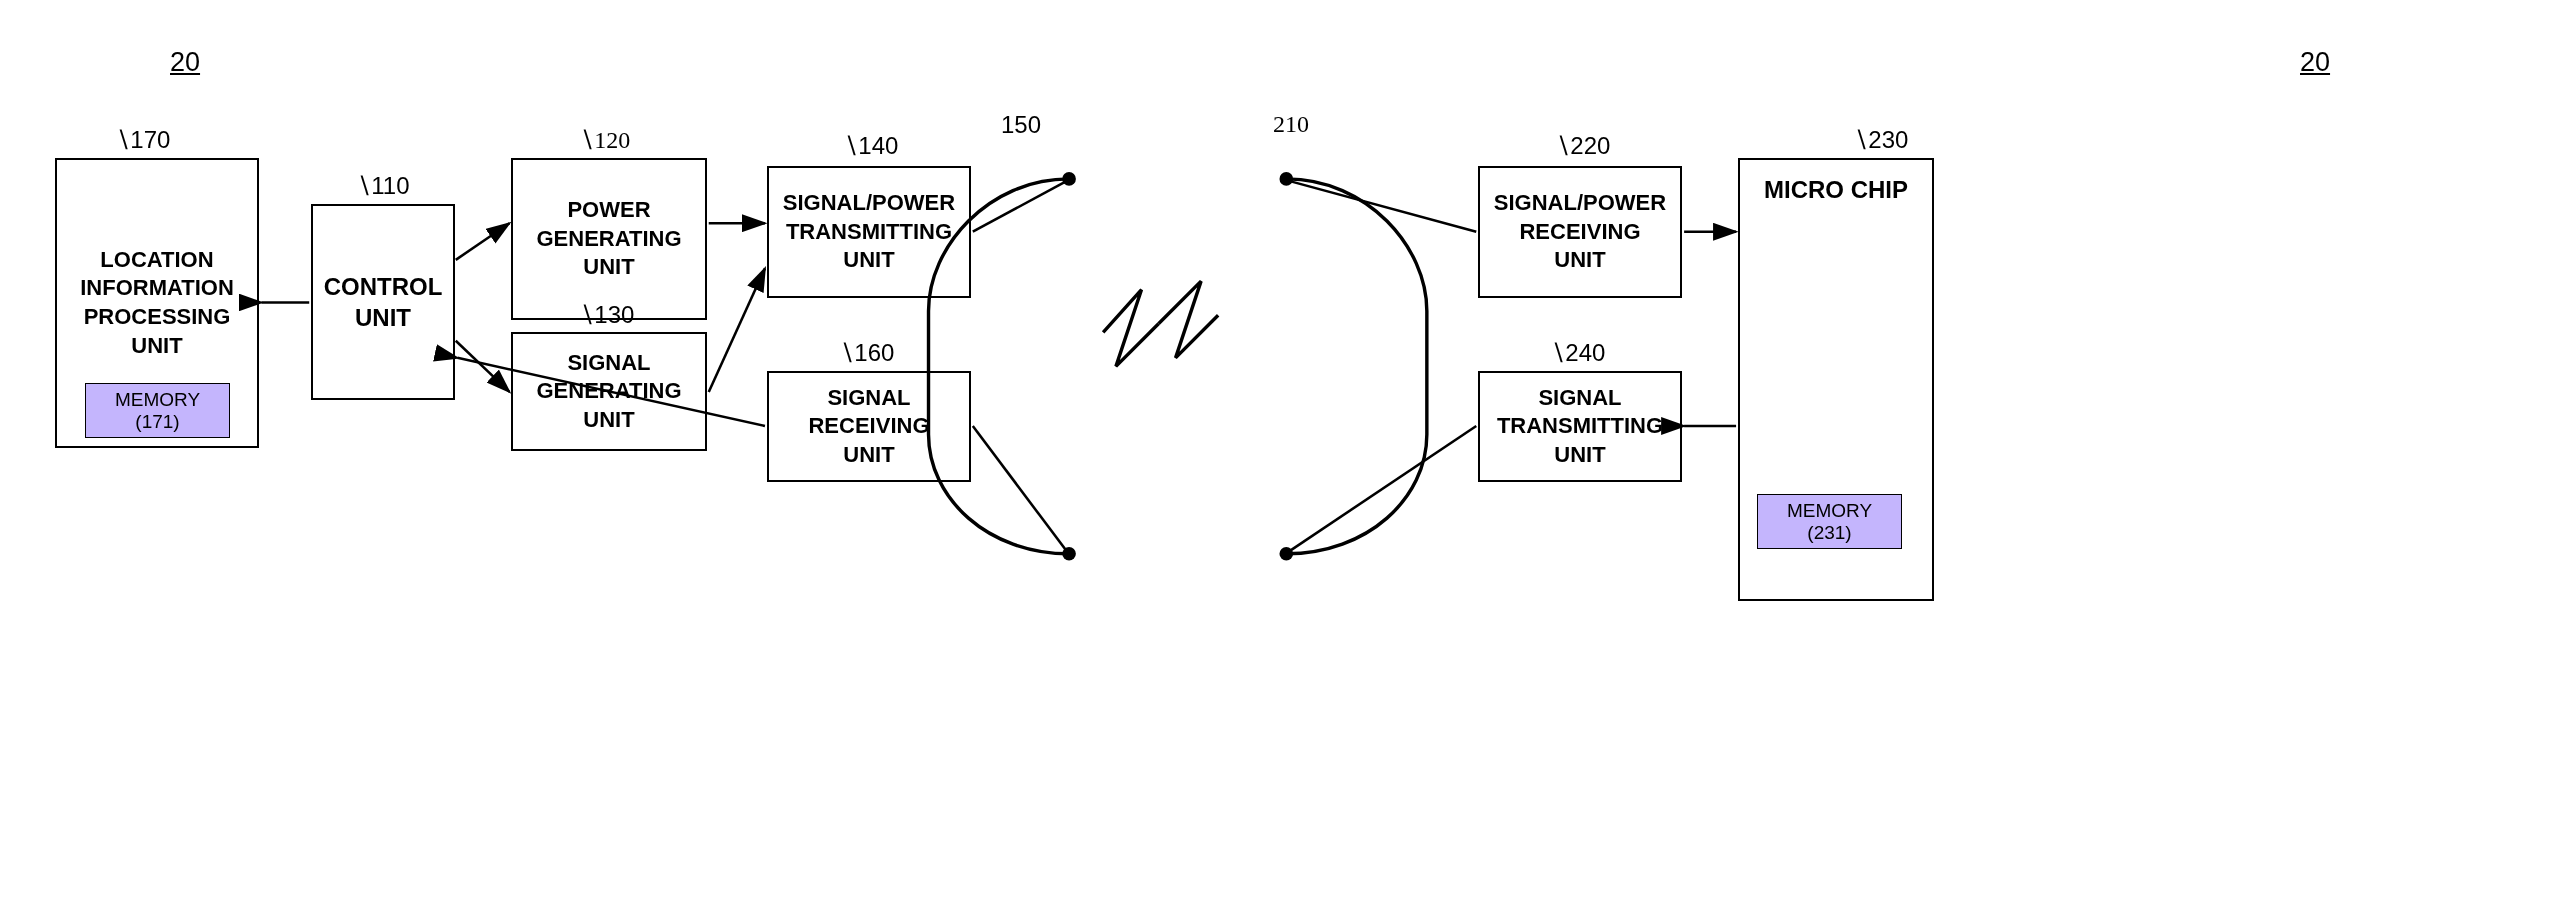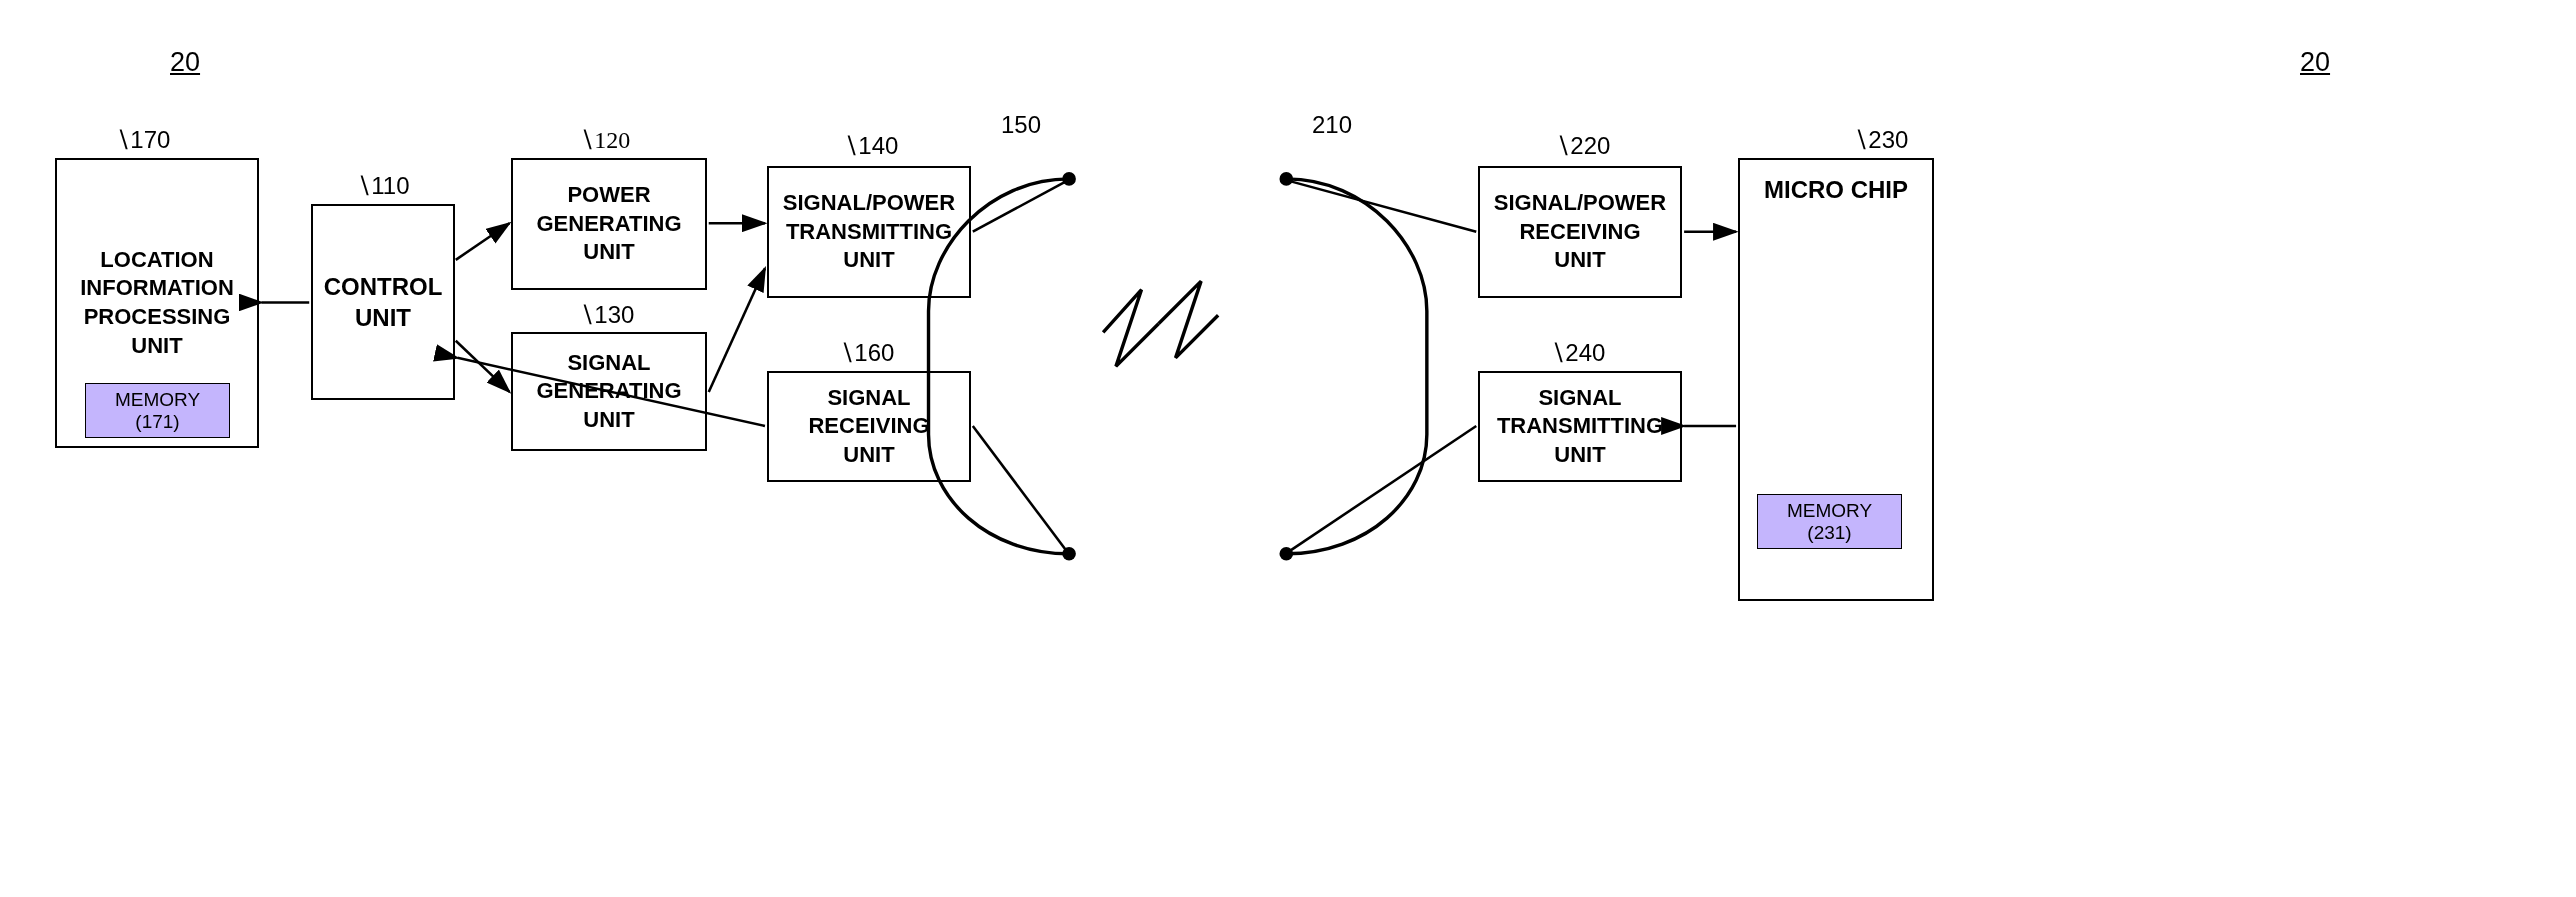--- a/index.html
+++ b/index.html
@@ -75,21 +75,21 @@
 
   <div class="block-inner" style="left:85px; top:383px; width:145px; height:55px; font-size:19px;">
     MEMORY<br>(171)
   </div>
 
   <div class="block" style="left:311px; top:204px; width:144px; height:196px; font-size:24px;">
     CONTROL<br>UNIT
   </div>
   <span class="label-ref" style="left:356px; top:172px;">∖110</span>
 
-  <div class="block" style="left:511px; top:158px; width:196px; height:132px; font-size:22px;">
+  <div class="block" style="left:511px; top:158px; width:196px; height:162px; font-size:22px;">
     POWER<br>GENERATING<br>UNIT
   </div>
   <span class="label-ref" style="left:579px; top:126px;font-family:Liberation Serif, serif;">∖120</span>
 
   <div class="block" style="left:511px; top:332px; width:196px; height:119px; font-size:22px;">
     SIGNAL<br>GENERATING<br>UNIT
   </div>
   <span class="label-ref" style="left:579px; top:301px;">∖130</span>
 
   <div class="block" style="left:767px; top:166px; width:204px; height:132px; font-size:22px;">
@@ -171,16 +171,16 @@
 
     <line x1="1512" y1="648" x2="1733" y2="500" stroke="#000" stroke-width="3"></line>
 
     <line x1="1977" y1="272" x2="2038" y2="272" stroke="#000" stroke-width="3" marker-end="url(#arrowhead)"></line>
 
     <line x1="2038" y1="500" x2="1977" y2="500" stroke="#000" stroke-width="3" marker-end="url(#arrowhead-left)"></line>
 
   </svg>
 
   <span class="label-ref" style="left:1001px; top:111px;">150</span>
-  <span class="label-ref" style="left:1312px; top:111px;">210</span>
+  <span class="label-ref" style="left:1273px; top:111px;font-family:Liberation Serif, serif;">210</span>
 
 </div>
 
 
 </body></html>

